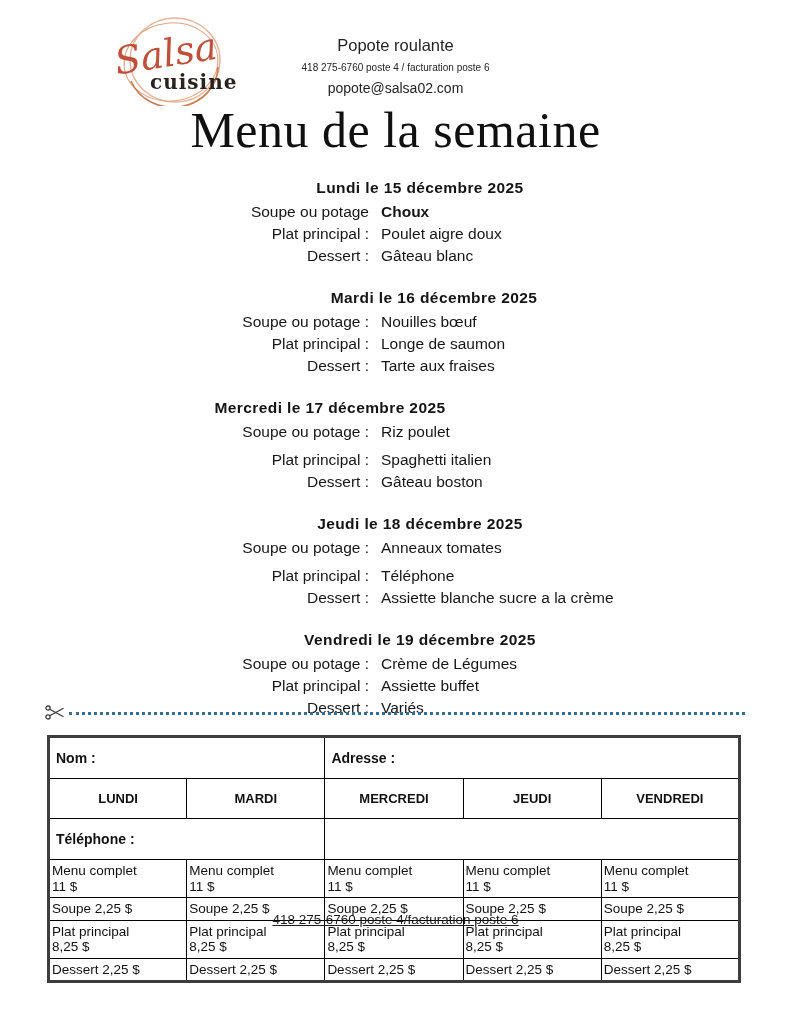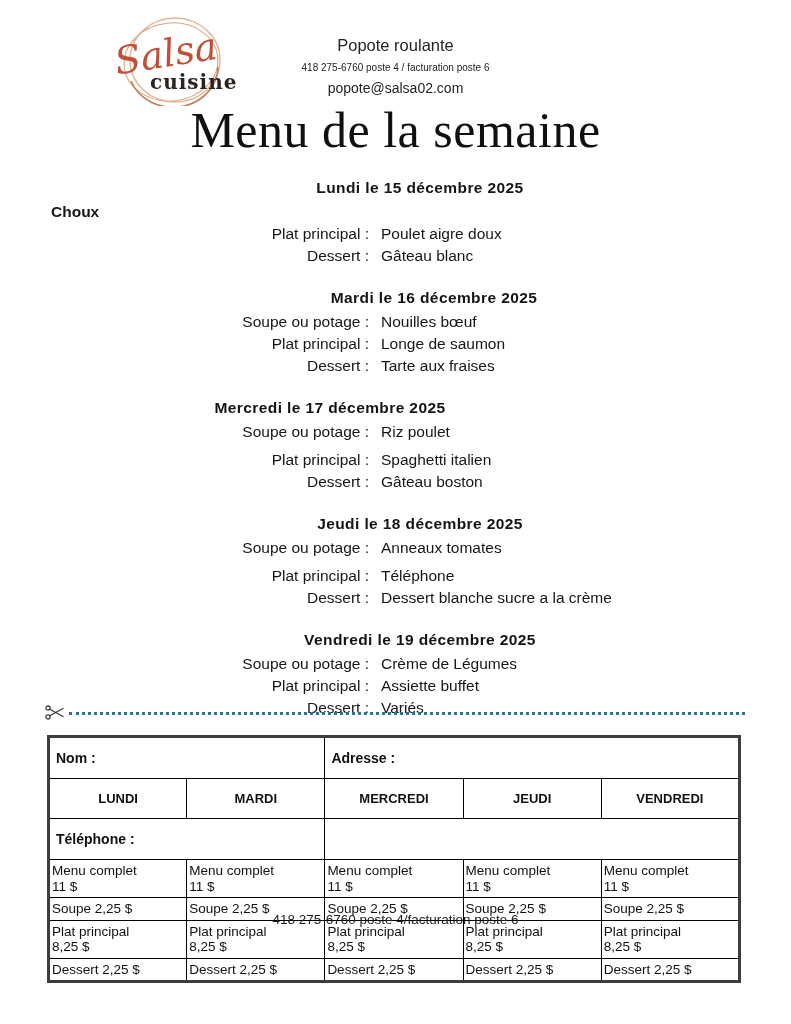--- a/index.html
+++ b/index.html
@@ -47,21 +47,21 @@
   .order-form { position:absolute; top:735px; left:47px; width:694px; }
   table { width:100%; border-collapse:collapse; table-layout:fixed;
           border:3px solid #3d3d3d; }
   td { border:1.5px solid #000; padding:12px 6px; font-size:13.5px; color:#111; }
   .info-cell { font-weight:bold; height:24px; font-size:14px; }
   .blank-cell { height:24px; }
   .day-head { font-weight:bold; text-align:center; height:21px; font-size:13px; }
   .price { text-align:left; white-space:pre-line; line-height:15.5px; padding:3px 2px; }
 
   .page-footer { position:absolute; top:912px; left:0; width:100%;
-                 text-align:center; font-size:13.5px; color:#1e1e1e; }
+                 text-align:center; font-size:13.5px; color:#1e1e1e;text-decoration:underline; }
 </style>
 </head>
 <body>
 
 <div class="page">
 
   <div class="logo">
     <svg width="132" height="94" viewBox="0 0 132 94">
       <ellipse cx="67" cy="48" rx="45" ry="42" fill="none" stroke="#e5b497" stroke-width="1.4"></ellipse>
       <ellipse cx="63" cy="50" rx="47" ry="39" fill="none" stroke="#dba481" stroke-width="1" transform="rotate(-6 63 50)"></ellipse>
@@ -77,20 +77,21 @@
     <div class="org-email">popote@salsa02.com</div>
   </div>
 
   <div class="doc-title">Menu de la semaine</div>
 
   <div class="menu">
 
     <div class="day">
       <div class="day-header">Lundi le 15 décembre 2025</div>
       <div class="menu-row">
+        <span class="course-label">Soupe ou potage</span>
         <span class="course-value v-bold">Choux</span>
       </div>
       <div class="menu-row">
         <span class="course-label">Plat principal :</span>
         <span class="course-value">Poulet aigre doux</span>
       </div>
       <div class="menu-row">
         <span class="course-label">Dessert :</span>
         <span class="course-value">Gâteau blanc</span>
       </div>
@@ -133,21 +134,21 @@
       <div class="menu-row">
         <span class="course-label">Soupe ou potage :</span>
         <span class="course-value">Anneaux tomates</span>
       </div>
       <div class="menu-row pregap">
         <span class="course-label">Plat principal :</span>
         <span class="course-value">Téléphone</span>
       </div>
       <div class="menu-row">
         <span class="course-label">Dessert :</span>
-        <span class="course-value">Dessert blanche sucre a la crème</span>
+        <span class="course-value">Assiette blanche sucre a la crème</span>
       </div>
     </div>
 
     <div class="day">
       <div class="day-header">Vendredi le 19 décembre 2025</div>
       <div class="menu-row">
         <span class="course-label">Soupe ou potage :</span>
         <span class="course-value">Crème de Légumes</span>
       </div>
       <div class="menu-row">

